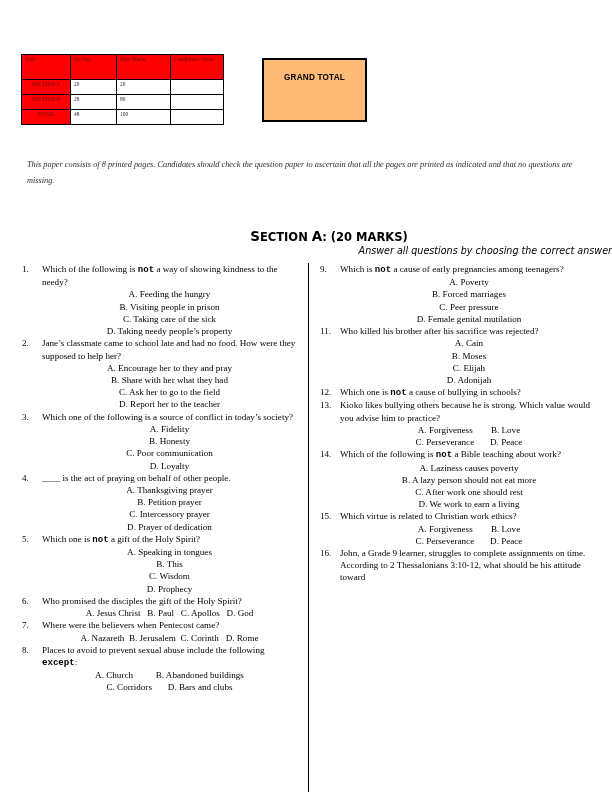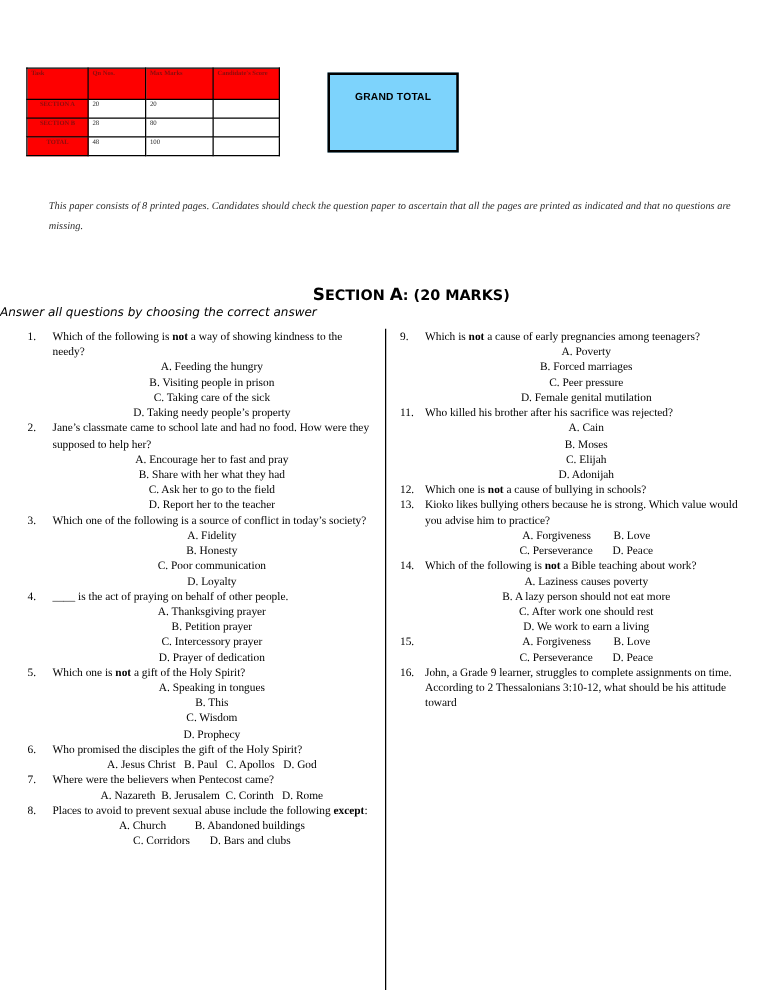--- a/index.html
+++ b/index.html
@@ -79,21 +79,21 @@
   .col-max  { width: 48px; }
   .col-score{ width: 47px; }
 
   .grand-total-box {
     position: absolute;
     left: 262px;
     top: 4px;
     width: 105px;
     height: 64px;
     border: 2px solid #000000;
-    background: #7dd3fc;
+    background: #fdba74;
     box-sizing: border-box;
   }
   .grand-total-label {
     font-family: "Liberation Sans", "DejaVu Sans", sans-serif;
     font-weight: bold;
     font-size: 8.2px;
     text-align: center;
     margin-top: 13px;
     letter-spacing: 0.2px;
     color: #000000;
@@ -103,21 +103,20 @@
   .notice {
     position: absolute;
     left: 27px;
     top: 157px;
     width: 562px;
     font-style: italic;
     font-size: 8.3px;
     line-height: 1.95;
     color: #2e2e2e;
     text-align: left;
-    margin-left: 12px;
   }
 
   
   .section-heading {
     position: absolute;
     left: 0;
     top: 228px;
     width: 612px;
     text-align: center;
     font-family: "DejaVu Sans", "Liberation Sans", sans-serif;
@@ -128,21 +127,21 @@
     padding-left: 23px;
   }
   .section-heading .smallcap-lead {
     font-size: 13.5px;
   }
   .section-sub {
     position: absolute;
     left: 0;
     top: 245px;
     width: 612px;
-    text-align: left;
+    text-align: right;
     font-family: "DejaVu Sans", "Liberation Sans", sans-serif;
     font-style: italic;
     font-size: 9.6px;
     color: #000000;
   }
 
   
   .columns {
     position: absolute;
     left: 0;
@@ -183,21 +182,21 @@
     left: 0;
     top: 0;
     width: 17px;
     text-align: left;
     font-size: 9.1px;
   }
   .qtext {
     display: block;
     text-align: left;
   }
-  .qtext b { font-weight: bold; }
+  .qtext b { font-weight: bold; font-family: Liberation Mono, monospace; }
   ul.options {
     list-style: none;
     margin: 0;
     padding: 0;
     text-align: center;
   }
   ul.options li.option {
     display: block;
     white-space: pre;
   }
@@ -265,21 +264,21 @@
               <li class="option">A. Feeding the hungry</li>
               <li class="option">B. Visiting people in prison</li>
               <li class="option">C. Taking care of the sick</li>
               <li class="option">D. Taking needy people’s property</li>
             </ul>
           </li>
           <li class="question">
             <span class="qnum">2.</span>
             <span class="qtext"><span>Jane’s classmate came to school late and had no food. How were they supposed to help her?</span></span>
             <ul class="options">
-              <li class="option">A. Encourage her to fast and pray</li>
+              <li class="option">A. Encourage her to they and pray</li>
               <li class="option">B. Share with her what they had</li>
               <li class="option">C. Ask her to go to the field</li>
               <li class="option">D. Report her to the teacher</li>
             </ul>
           </li>
           <li class="question">
             <span class="qnum">3.</span>
             <span class="qtext"><span>Which one of the following is a source of conflict in today’s society?</span></span>
             <ul class="options">
               <li class="option">A. Fidelity</li>
@@ -372,20 +371,21 @@
             <span class="qtext"><span>Which of the following is </span><b>not</b><span> a Bible teaching about work?</span></span>
             <ul class="options">
               <li class="option">A. Laziness causes poverty</li>
               <li class="option">B. A lazy person should not eat more</li>
               <li class="option">C. After work one should rest</li>
               <li class="option">D. We work to earn a living</li>
             </ul>
           </li>
           <li class="question">
             <span class="qnum">15.</span>
+            <span class="qtext"><span>Which virtue is related to Christian work ethics?</span></span>
             <ul class="options">
               <li class="option">A. Forgiveness        B. Love</li>
               <li class="option">C. Perseverance       D. Peace</li>
             </ul>
           </li>
           <li class="question">
             <span class="qnum">16.</span>
             <span class="qtext"><span>John, a Grade 9 learner, struggles to complete assignments on time. According to 2 Thessalonians 3:10-12, what should be his attitude toward</span></span>
           </li>
         </ol>

